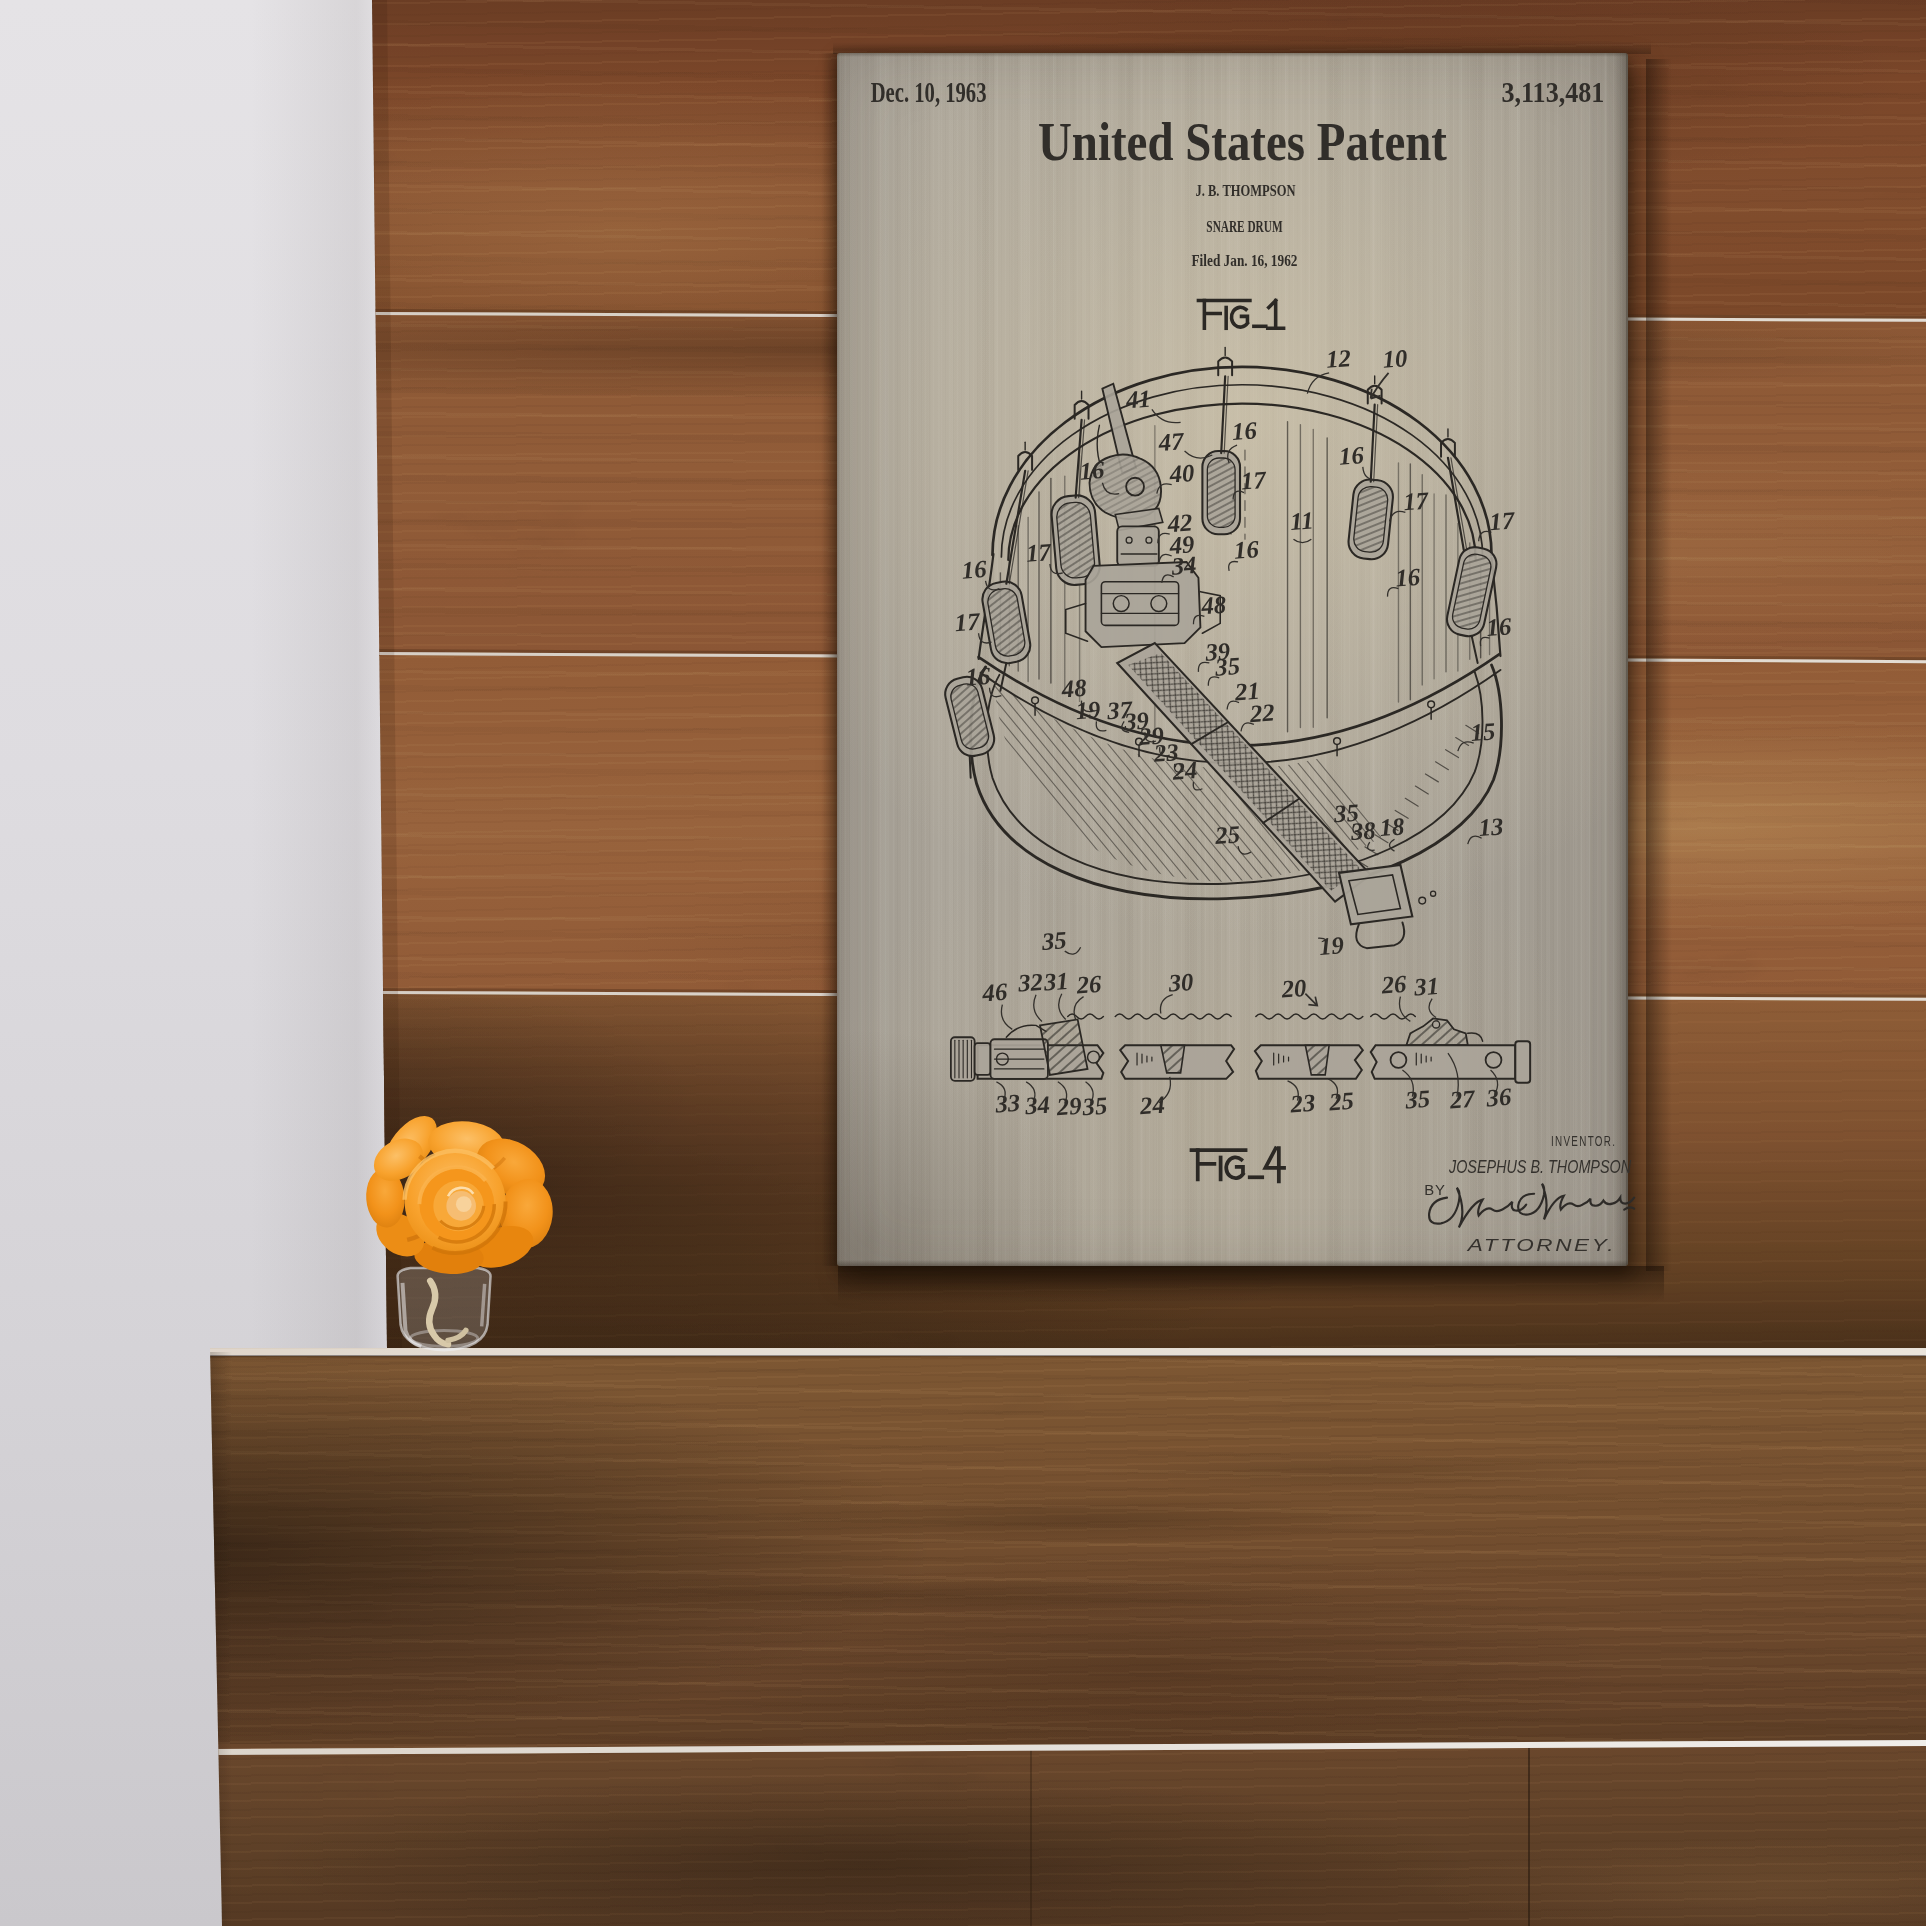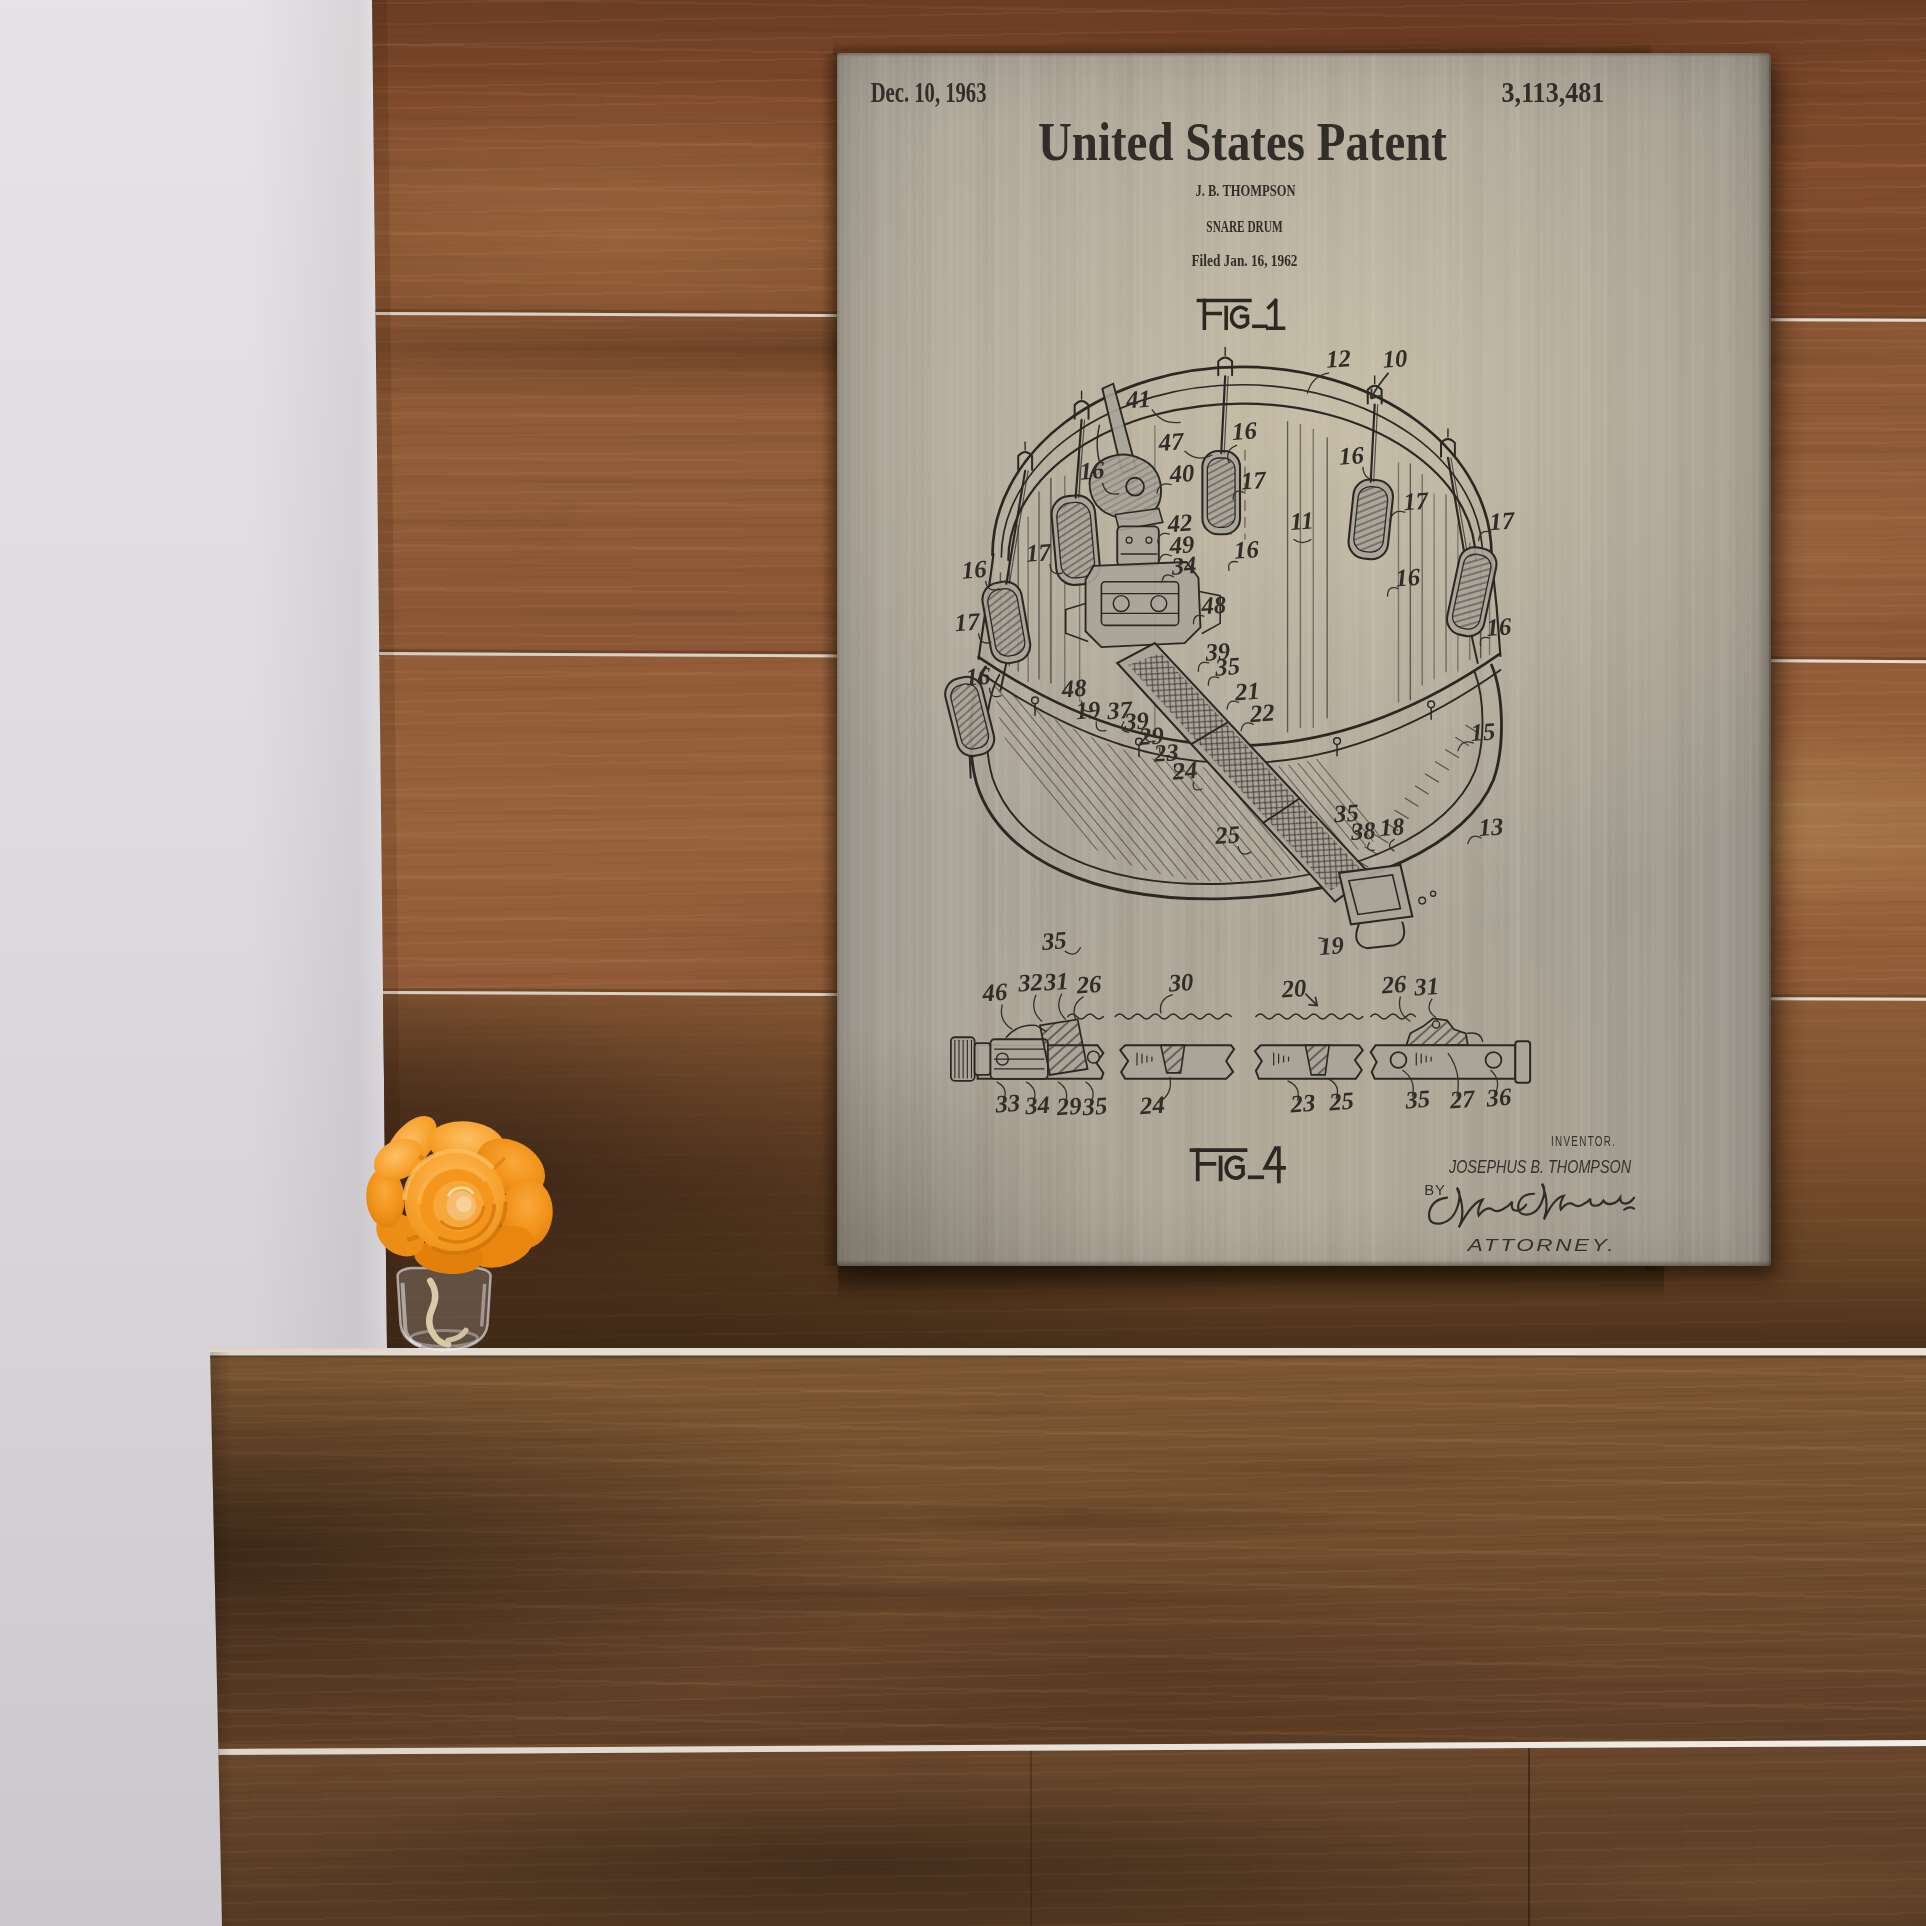--- a/index.html
+++ b/index.html
@@ -38,21 +38,21 @@
 #s1{top:312px;transform:rotate(0.25deg);}
 #s2{top:652px;transform:rotate(0.30deg);}
 #s3{top:991px;transform:rotate(0.25deg);}
 .seamtop{position:absolute;left:372px;width:1554px;height:3px;background:rgba(45,25,12,0.30);transform-origin:left center;}
 #st1{top:309px;transform:rotate(0.25deg);}
 #st2{top:649px;transform:rotate(0.30deg);}
 #st3{top:988px;transform:rotate(0.25deg);}
 #woodedge{position:absolute;left:0;top:0;width:1927px;height:1348px;
  clip-path:polygon(372px 0,387px 0,402px 1348px,387px 1348px);background:rgba(40,22,10,0.15);}
 
-#plate{position:absolute;left:837px;top:53px;width:934px;height:1213px;
+#plate{position:absolute;left:837px;top:53px;width:791px;height:1213px;
  background:
   linear-gradient(180deg, rgba(75,66,56,0.45) 0, rgba(75,66,56,0) 4px),
   linear-gradient(90deg, rgba(75,66,56,0.35) 0, rgba(75,66,56,0) 3px),
   linear-gradient(270deg, rgba(55,48,40,0.55) 0 2px, rgba(55,48,40,0.30) 2px, rgba(55,48,40,0) 14px),
   linear-gradient(0deg, rgba(60,52,44,0.5) 0, rgba(60,52,44,0) 6px),
   radial-gradient(95% 58% at 53% 30%,rgba(219,207,178,0.58),rgba(219,207,178,0) 74%),radial-gradient(40% 25% at 4% 98%,rgba(70,62,52,0.28),rgba(70,62,52,0) 70%),
   radial-gradient(70% 40% at 48% 88%,rgba(196,182,152,0.3),rgba(196,182,152,0) 70%),
   repeating-linear-gradient(90deg,rgba(255,255,250,0.05) 0 1px,rgba(0,0,0,0) 1px 4px,rgba(90,82,70,0.035) 4px 5px,rgba(0,0,0,0) 5px 8px),
   repeating-linear-gradient(90deg,rgba(110,100,88,0.045) 0 7px,rgba(0,0,0,0) 7px 13px,rgba(255,255,248,0.04) 13px 16px,rgba(0,0,0,0) 16px 29px),
   repeating-linear-gradient(90deg,rgba(80,72,60,0.04) 0 17px,rgba(0,0,0,0) 17px 43px,rgba(255,252,240,0.04) 43px 53px,rgba(0,0,0,0) 53px 70px),

